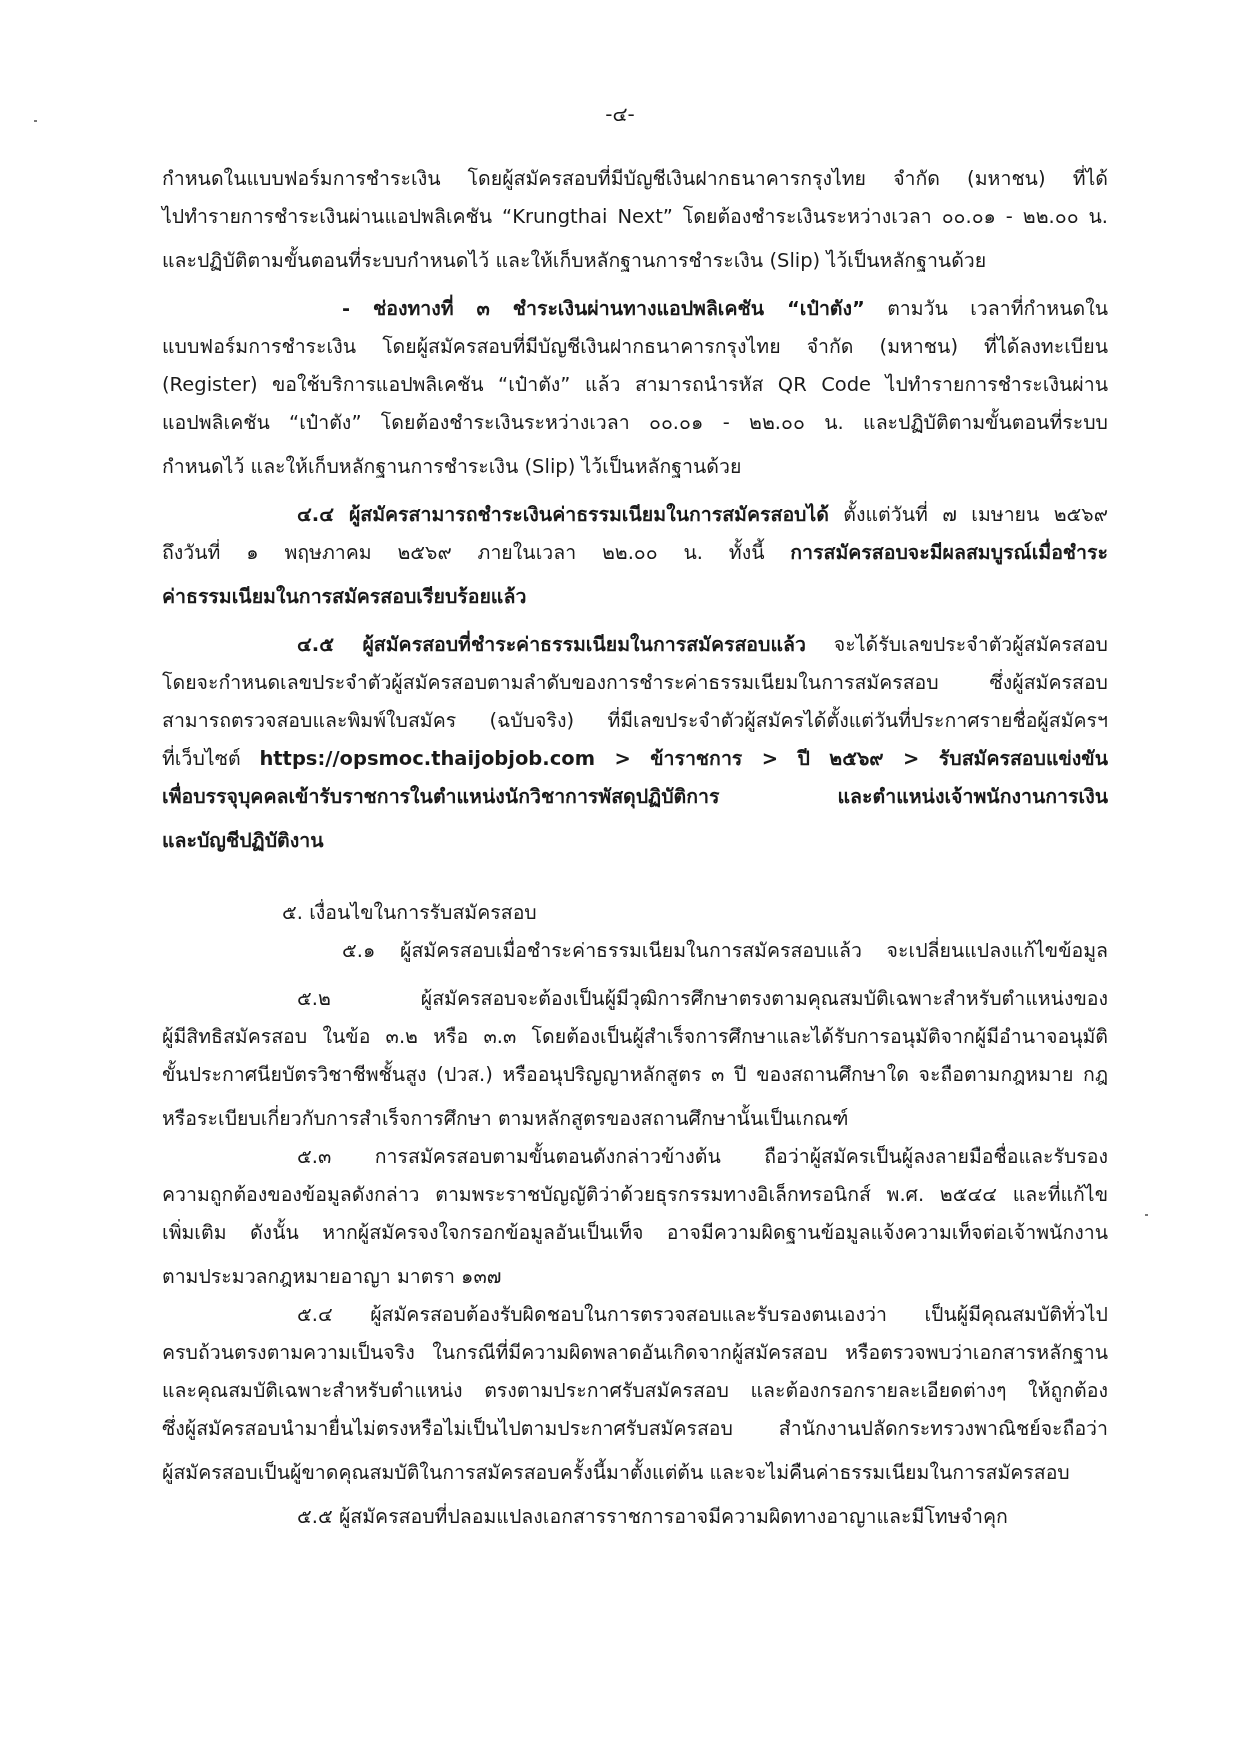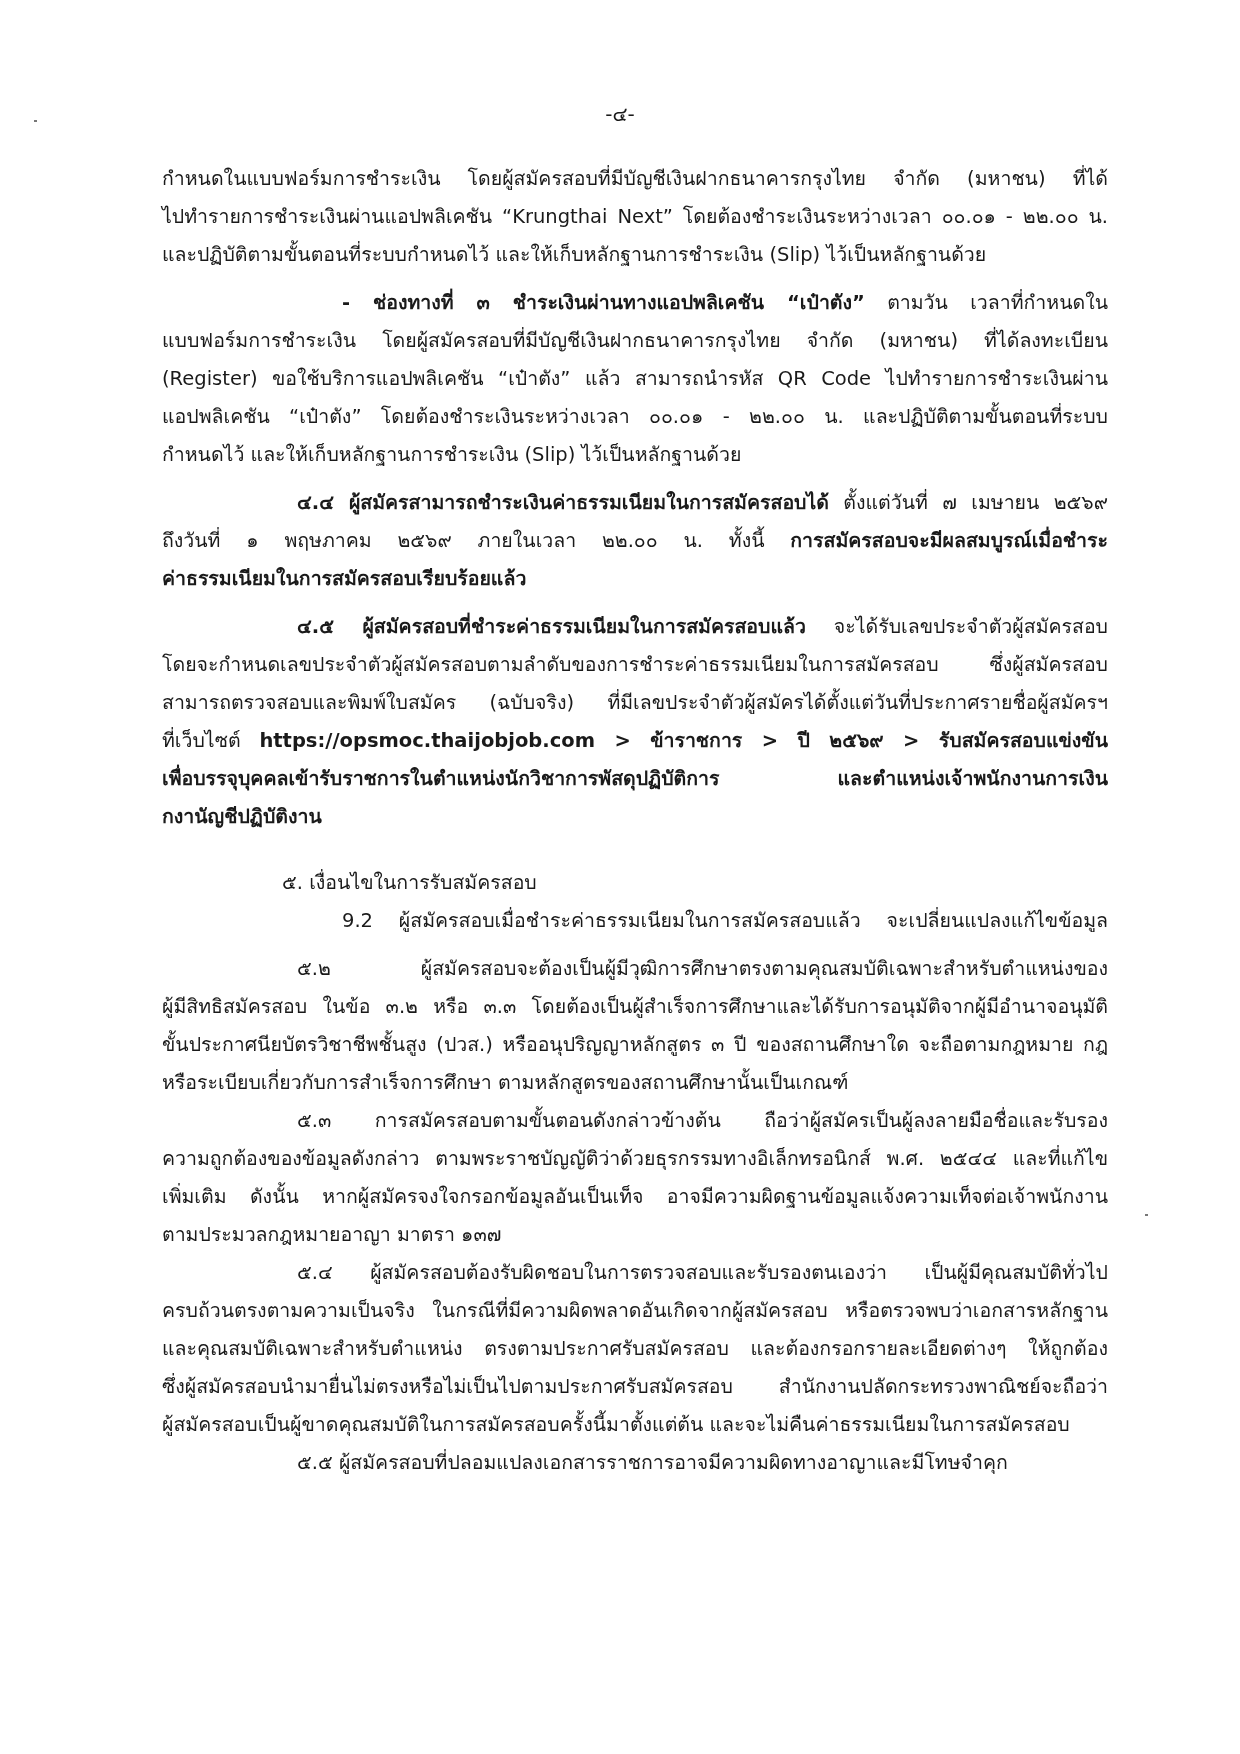--- a/index.html
+++ b/index.html
@@ -10,21 +10,21 @@
     }
     .page-num {
       position: absolute; top: 98px; left: 0; width: 1240px;
       text-align: center; font-size: 20px;
     }
     .content {
       position: absolute; left: 162px; top: 160px; width: 946px;
       font-size: 19.5px; line-height: 38px; text-align: justify;
     }
     .line { display: block; white-space: nowrap; text-align-last: justify; overflow: visible; }
-    .line.last { text-align-last: left; }
+    .line.last { text-align-last: left; margin-top: 6px; }
     .ind-big { padding-left: 180px; }
     .ind-mid { padding-left: 135px; }
     .ind-small { padding-left: 120px; }
     .gap { height: 10px; }
     .gap-big { height: 28px; }
     b { font-weight: bold; }
     .speck { position: absolute; width: 3px; height: 2px; background: #777; }
   </style>
 </head>
 <body>
@@ -58,29 +58,29 @@
   </div>
 
   <div class="gap"></div>
 
   <div>
     <span class="line ind-mid"><b>๔.๕ ผู้สมัครสอบที่ชำระค่าธรรมเนียมในการสมัครสอบแล้ว</b><span> จะได้รับเลขประจำตัวผู้สมัครสอบ</span></span>
     <span class="line">โดยจะกำหนดเลขประจำตัวผู้สมัครสอบตามลำดับของการชำระค่าธรรมเนียมในการสมัครสอบ ซึ่งผู้สมัครสอบ</span>
     <span class="line">สามารถตรวจสอบและพิมพ์ใบสมัคร (ฉบับจริง) ที่มีเลขประจำตัวผู้สมัครได้ตั้งแต่วันที่ประกาศรายชื่อผู้สมัครฯ</span>
     <span class="line"><span>ที่เว็บไซต์ </span><b>https://opsmoc.thaijobjob.com &gt; ข้าราชการ &gt; ปี ๒๕๖๙ &gt; รับสมัครสอบแข่งขัน</b></span>
     <span class="line"><b>เพื่อบรรจุบุคคลเข้ารับราชการในตำแหน่งนักวิชาการพัสดุปฏิบัติการ และตำแหน่งเจ้าพนักงานการเงิน</b></span>
-    <span class="line last"><b>กงานัญชีปฏิบัติงาน</b></span>
+    <span class="line last"><b>และบัญชีปฏิบัติงาน</b></span>
   </div>
 
   <div class="gap-big"></div>
 
   <span class="line last ind-small">๕. เงื่อนไขในการรับสมัครสอบ</span>
 
   <div>
-    <span class="line ind-big">9.2 ผู้สมัครสอบเมื่อชำระค่าธรรมเนียมในการสมัครสอบแล้ว จะเปลี่ยนแปลงแก้ไขข้อมูล</span>
+    <span class="line ind-big">๕.๑ ผู้สมัครสอบเมื่อชำระค่าธรรมเนียมในการสมัครสอบแล้ว จะเปลี่ยนแปลงแก้ไขข้อมูล</span>
   </div>
 
   <div class="gap"></div>
 
   <div>
     <span class="line ind-mid">๕.๒ ผู้สมัครสอบจะต้องเป็นผู้มีวุฒิการศึกษาตรงตามคุณสมบัติเฉพาะสำหรับตำแหน่งของ</span>
     <span class="line">ผู้มีสิทธิสมัครสอบ ในข้อ ๓.๒ หรือ ๓.๓ โดยต้องเป็นผู้สำเร็จการศึกษาและได้รับการอนุมัติจากผู้มีอำนาจอนุมัติ</span>
     <span class="line">ขั้นประกาศนียบัตรวิชาชีพชั้นสูง (ปวส.) หรืออนุปริญญาหลักสูตร ๓ ปี ของสถานศึกษาใด จะถือตามกฎหมาย กฎ</span>
     <span class="line last">หรือระเบียบเกี่ยวกับการสำเร็จการศึกษา ตามหลักสูตรของสถานศึกษานั้นเป็นเกณฑ์</span>
   </div>

